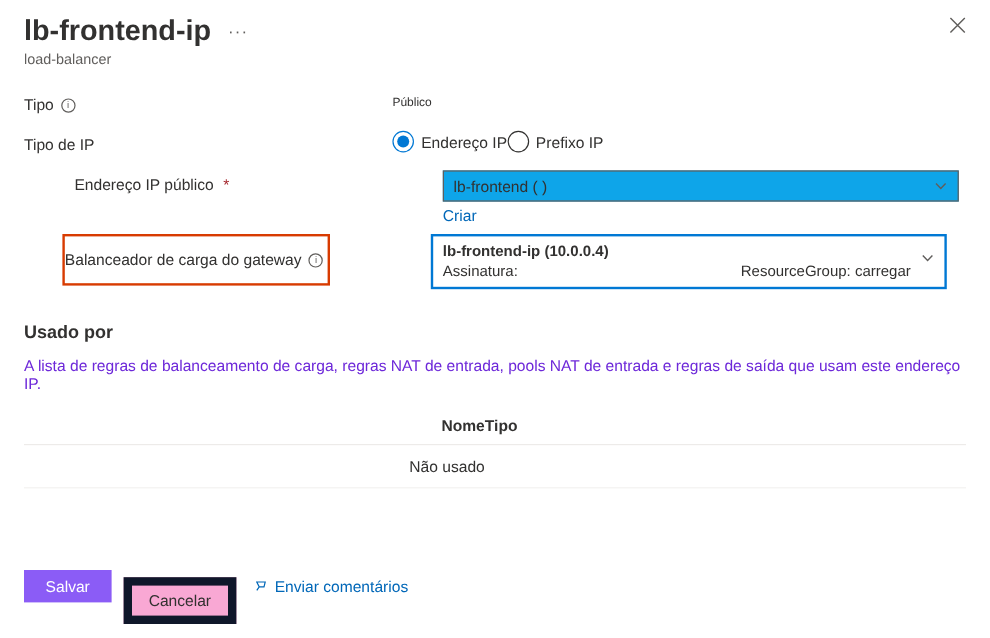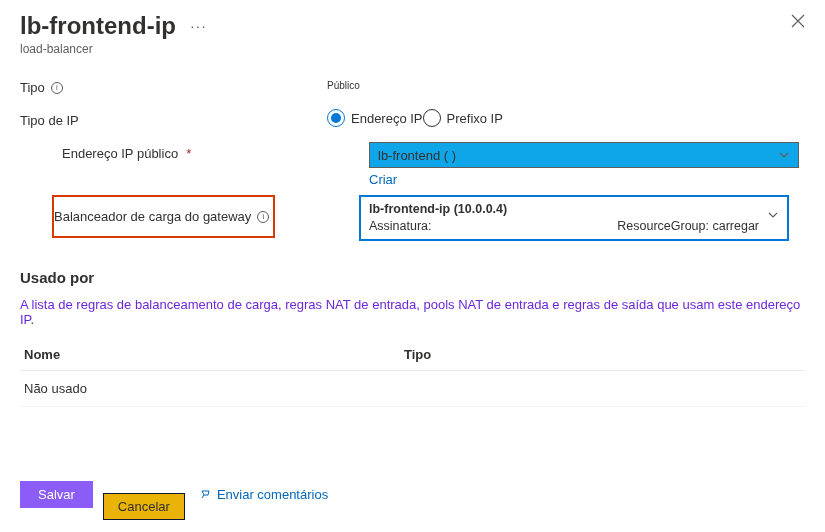--- a/index.html
+++ b/index.html
@@ -46,26 +46,26 @@
   .gw-dropdown .gw-text { line-height:1.35; font-size:12.5px; }
   .gw-dropdown .gw-title { font-weight:700; }
   .gw-dropdown .gw-sub { display:flex; justify-content:space-between; width: 390px;}
   .gw-dropdown .chev { margin-top:8px; }
 
   .section-title { font-size:15px; font-weight:600; margin:28px 20px 10px 20px; }
   .section-desc { font-size:13px; margin:11px 20px 12px 20px; color:#6d28d9; }
 
   .table { margin:0 20px; }
   .thead { display:flex; border-bottom:1px solid #edebe9; padding:8px 4px; font-weight:600; font-size:13px; }
-  .th-name { width: 380px; }
+  .th-name { width: 380px; text-align: right; }
   .trow { display:flex; padding:10px 4px; border-bottom:1px solid #f3f2f1; font-size:13px; }
 
   .footer { position:absolute; bottom:0; left:0; right:0; padding:12px 20px; display:flex; align-items:center; gap:10px; border-top:1px solid #fff; }
   .btn-primary { background:#8b5cf6; color:#fff; border:none; padding:6px 18px; font-size:13px; cursor:pointer; }
-  .btn-secondary { background:#eab308; color:#323130; border:1px solid #0f172a; padding:5px 14px; font-size:13px; cursor:pointer;margin-top:24px; }
+  .btn-secondary { background:#f9a8d4; color:#323130; border:7px solid #0f172a; padding:5px 14px; font-size:13px; cursor:pointer;margin-top:24px; }
   .feedback { color:#0067b8; cursor:pointer; font-size:13px; display:inline-flex; align-items:center; gap:4px; margin-left:4px; }
   .static-value { font-size:10px; padding-top:4px; }
 </style>
 </head>
 <body>
 
 <div class="header">
   <div class="title-row">
     <div class="title">lb-frontend-ip</div>
     <div class="more-dots">···</div>

